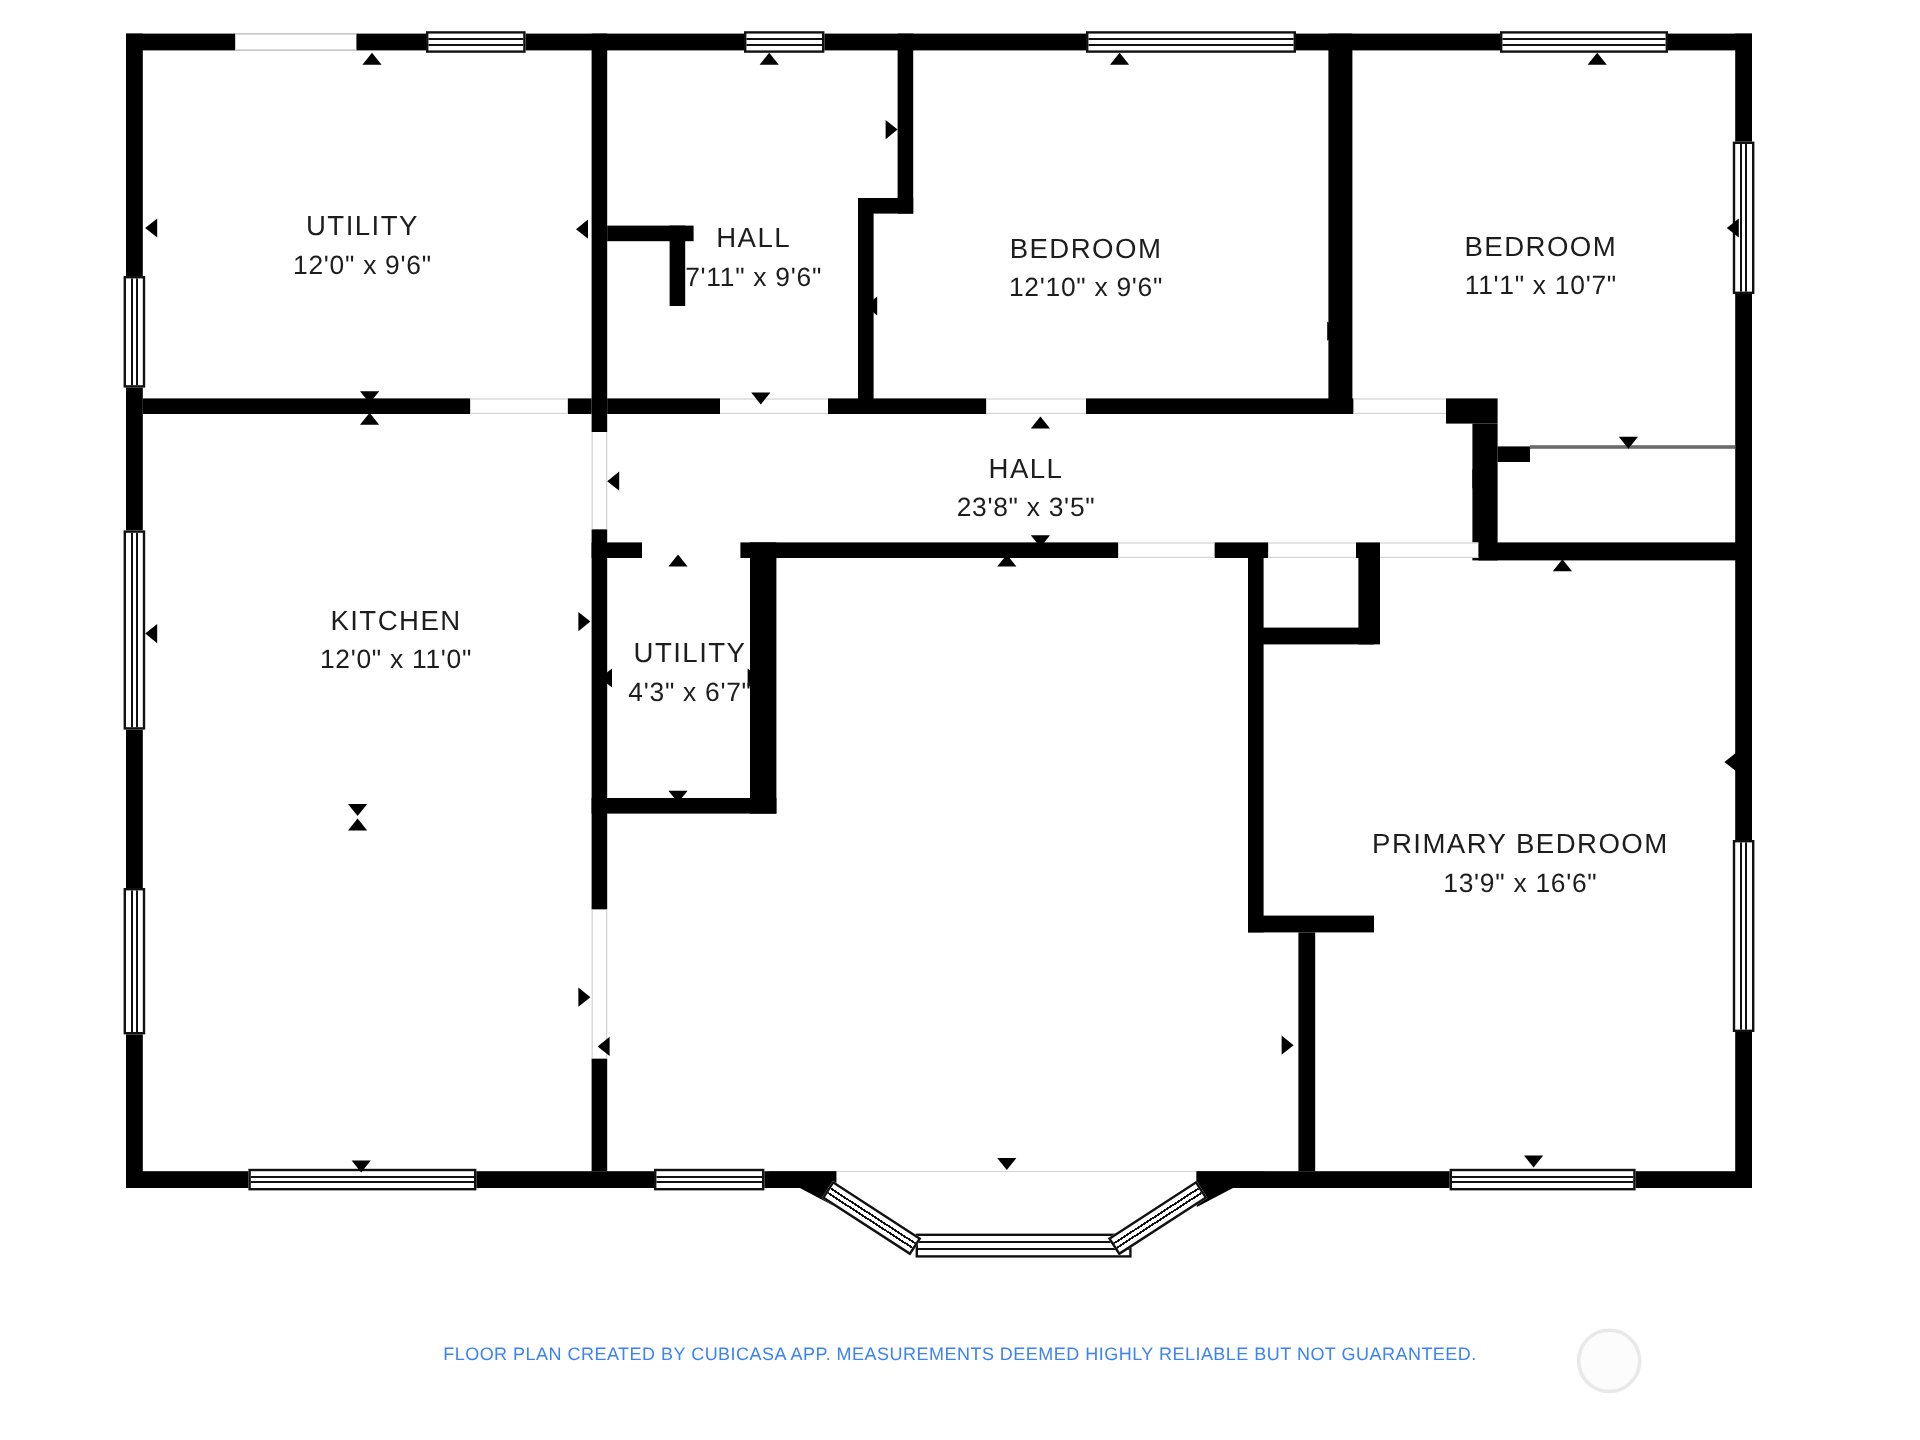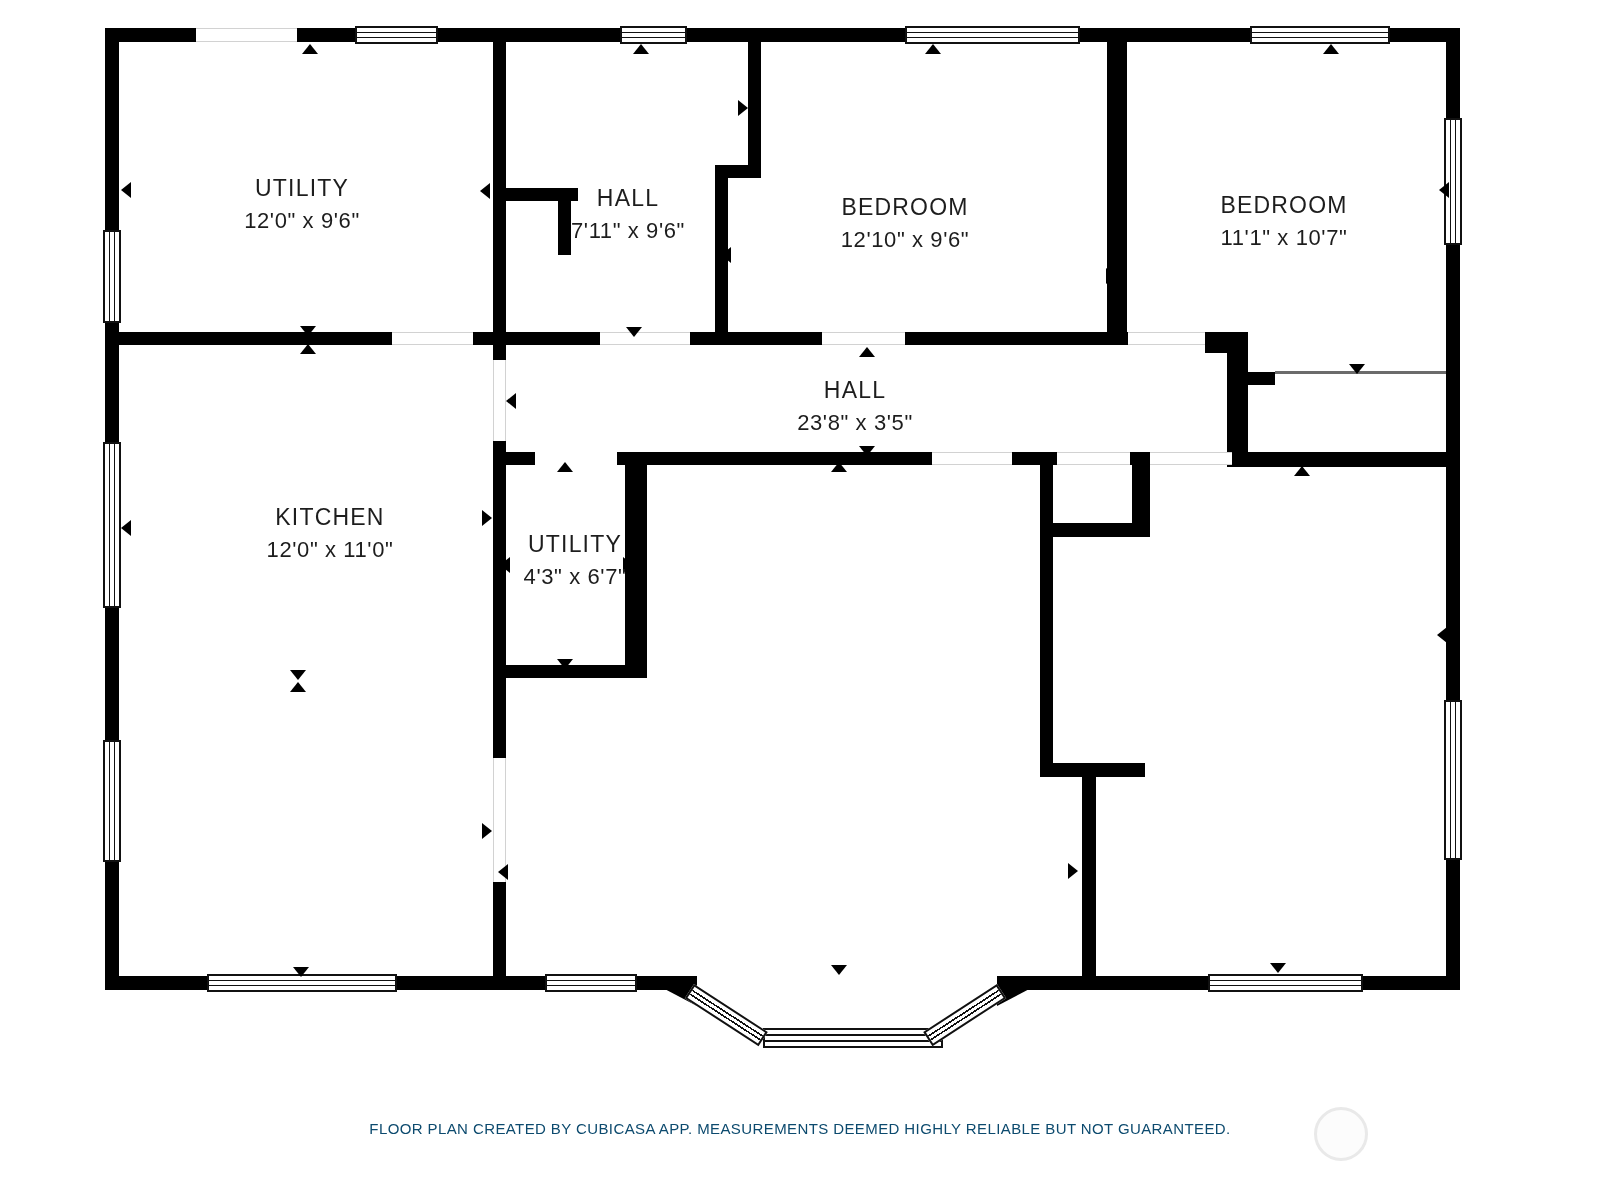--- a/index.html
+++ b/index.html
@@ -20,21 +20,21 @@
   .wedge{position:absolute;background:#000;}
   .tri{position:absolute;width:0;height:0;}
   .tri-up{border-left:8px solid transparent;border-right:8px solid transparent;border-bottom:10px solid #000;}
   .tri-down{border-left:8px solid transparent;border-right:8px solid transparent;border-top:10px solid #000;}
   .tri-left{border-top:8px solid transparent;border-bottom:8px solid transparent;border-right:10px solid #000;}
   .tri-right{border-top:8px solid transparent;border-bottom:8px solid transparent;border-left:10px solid #000;}
   .room-label{position:absolute;transform:translate(-50%,-50%);text-align:center;color:#1d1d1d;white-space:nowrap;}
   .room-name{display:block;font-size:23px;letter-spacing:1.2px;line-height:33px;}
   .room-dims{display:block;font-size:22px;letter-spacing:.6px;line-height:31px;}
   #footer{position:absolute;left:0;top:1120px;width:1600px;text-align:center;
-          font-size:15px;letter-spacing:.4px;color:#0c4a6e;}
+          font-size:15px;letter-spacing:.4px;color:#3b82f6;}
   #watermark{position:absolute;left:1314px;top:1107px;width:54px;height:54px;border-radius:50%;
              border:3px solid #e9e9e9;background:#fcfcfc;box-sizing:border-box;}
 </style>
 </head>
 <body>
 
 <div id="stage">
   <div id="plan">
       <div class="wall" style="left: 105px; top: 28px; width: 1355px; height: 14px;"></div>
       <div class="wall" style="left: 105px; top: 976px; width: 1355px; height: 14px;"></div>
@@ -156,16 +156,20 @@
         <span class="room-dims">23'8" x 3'5"</span>
       </div>
       <div class="room-label" style="left: 330px; top: 533px;">
         <span class="room-name">KITCHEN</span>
         <span class="room-dims">12'0" x 11'0"</span>
       </div>
       <div class="room-label" style="left: 565px; top: 560px; margin-left: 10px;">
         <span class="room-name">UTILITY</span>
         <span class="room-dims">4'3" x 6'7"</span>
       </div>
+      <div class="room-label" style="left: 1267px; top: 719px;">
+        <span class="room-name">PRIMARY BEDROOM</span>
+        <span class="room-dims">13'9" x 16'6"</span>
+      </div>
     </div>
   <div id="footer">FLOOR PLAN CREATED BY CUBICASA APP. MEASUREMENTS DEEMED HIGHLY RELIABLE BUT NOT GUARANTEED.</div>
   <div id="watermark"></div>
 </div>
 
 </body></html>

